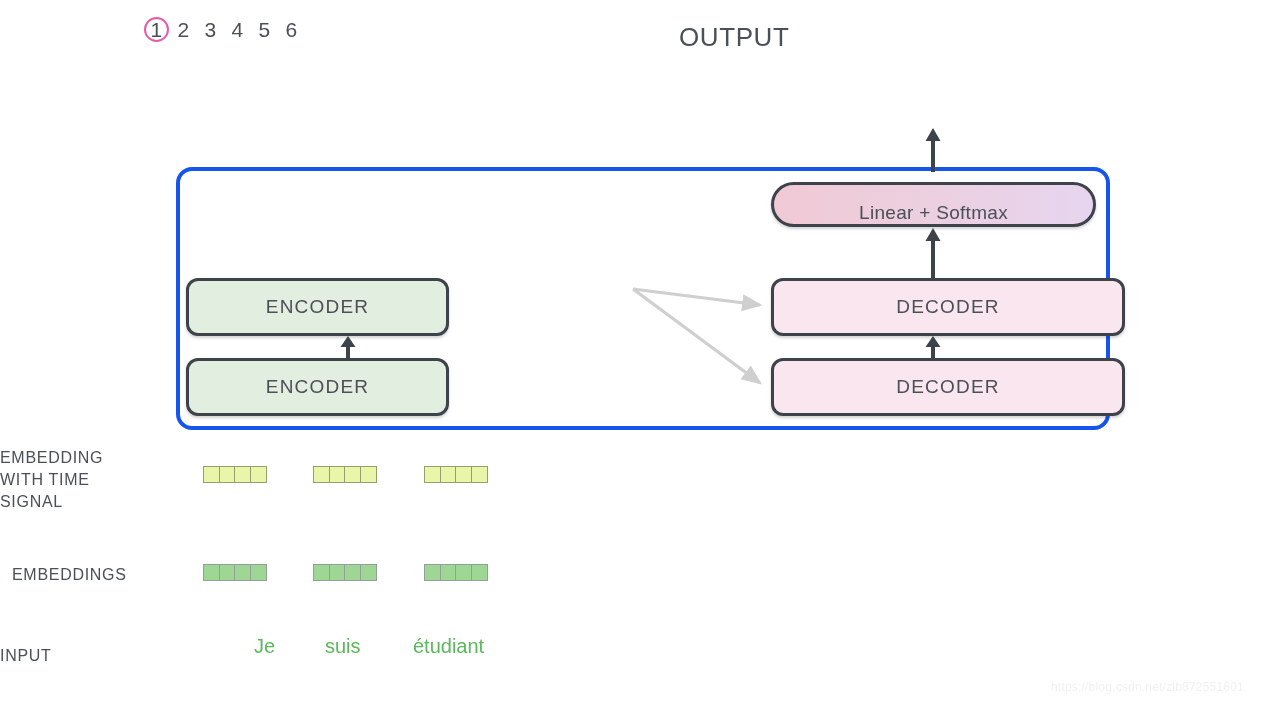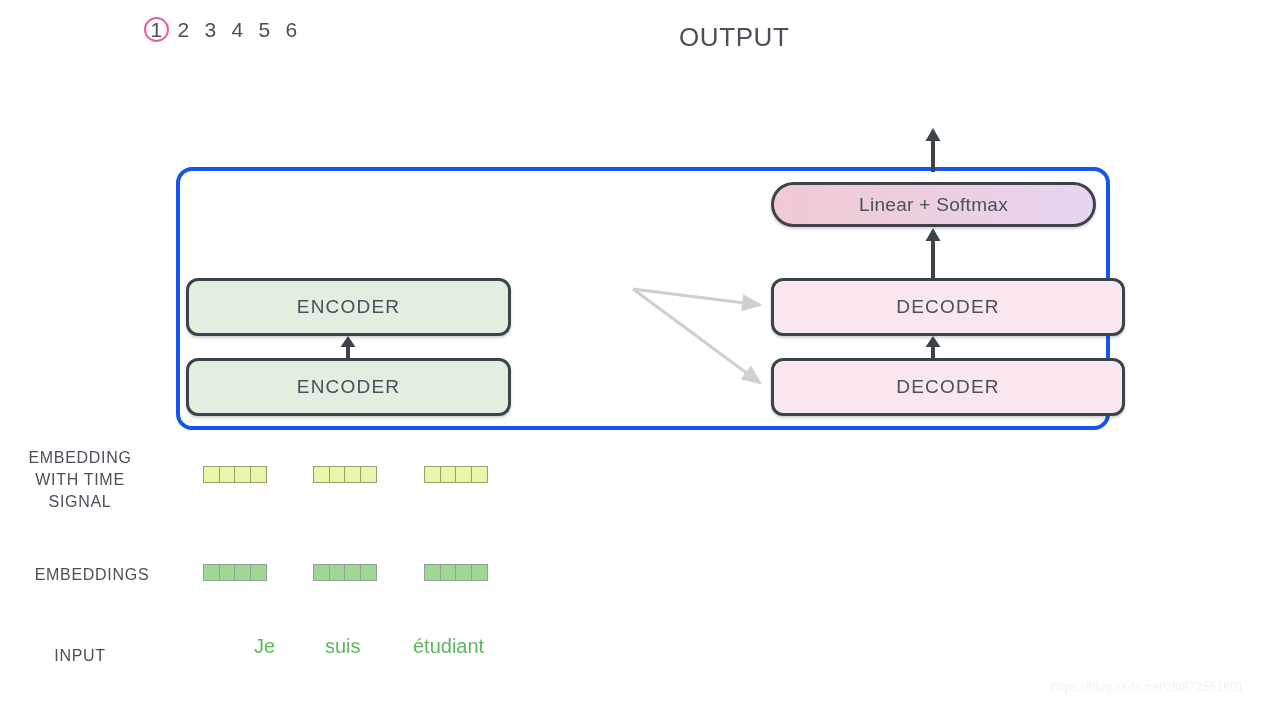--- a/index.html
+++ b/index.html
@@ -88,21 +88,21 @@
     align-items: center;
     justify-content: center;
     font-size: 19px;
     letter-spacing: 1.2px;
     color: #4b5058;
     box-shadow: 0 2px 3px rgba(0,0,0,0.18);
   }
   .encoder-box {
     background: #e2efe0;
     left: 186px;
-    width: 325px;
+    width: 263px;
     height: 58px;
   }
   #encoder-top    { top: 278px; }
   #encoder-bottom { top: 358px; }
 
   .decoder-box {
     background: #fae6ef;
     left: 771px;
     width: 354px;
     height: 58px;
@@ -114,21 +114,21 @@
     position: absolute;
     left: 771px;
     top: 182px;
     width: 325px;
     height: 45px;
     border: 3.5px solid #3e434b;
     border-radius: 24px;
     box-sizing: border-box;
     background: linear-gradient(to right, #f0c9d4 0%, #eccfdf 45%, #e6d5ef 100%);
     display: flex;
-    align-items: center;
+    align-items: flex-end;
     justify-content: center;
     font-size: 19px;
     color: #4b5058;
     letter-spacing: 0.3px;
     box-shadow: 0 2px 3px rgba(0,0,0,0.18);
   }
 
   
   .up-arrow {
     position: absolute;
@@ -150,21 +150,21 @@
     pointer-events: none;
   }
 
   
   .row-label {
     position: absolute;
     right: 1078px; 
     color: #4b5058;
     font-size: 16px;
     letter-spacing: 0.7px;
-    text-align: center;
+    text-align: left;
     line-height: 22px;
   }
   #label-embedding-time {
     left: 0px;
     width: 160px;
     top: 447px;
   }
   #label-embeddings {
     left: 12px;
     width: 160px;

